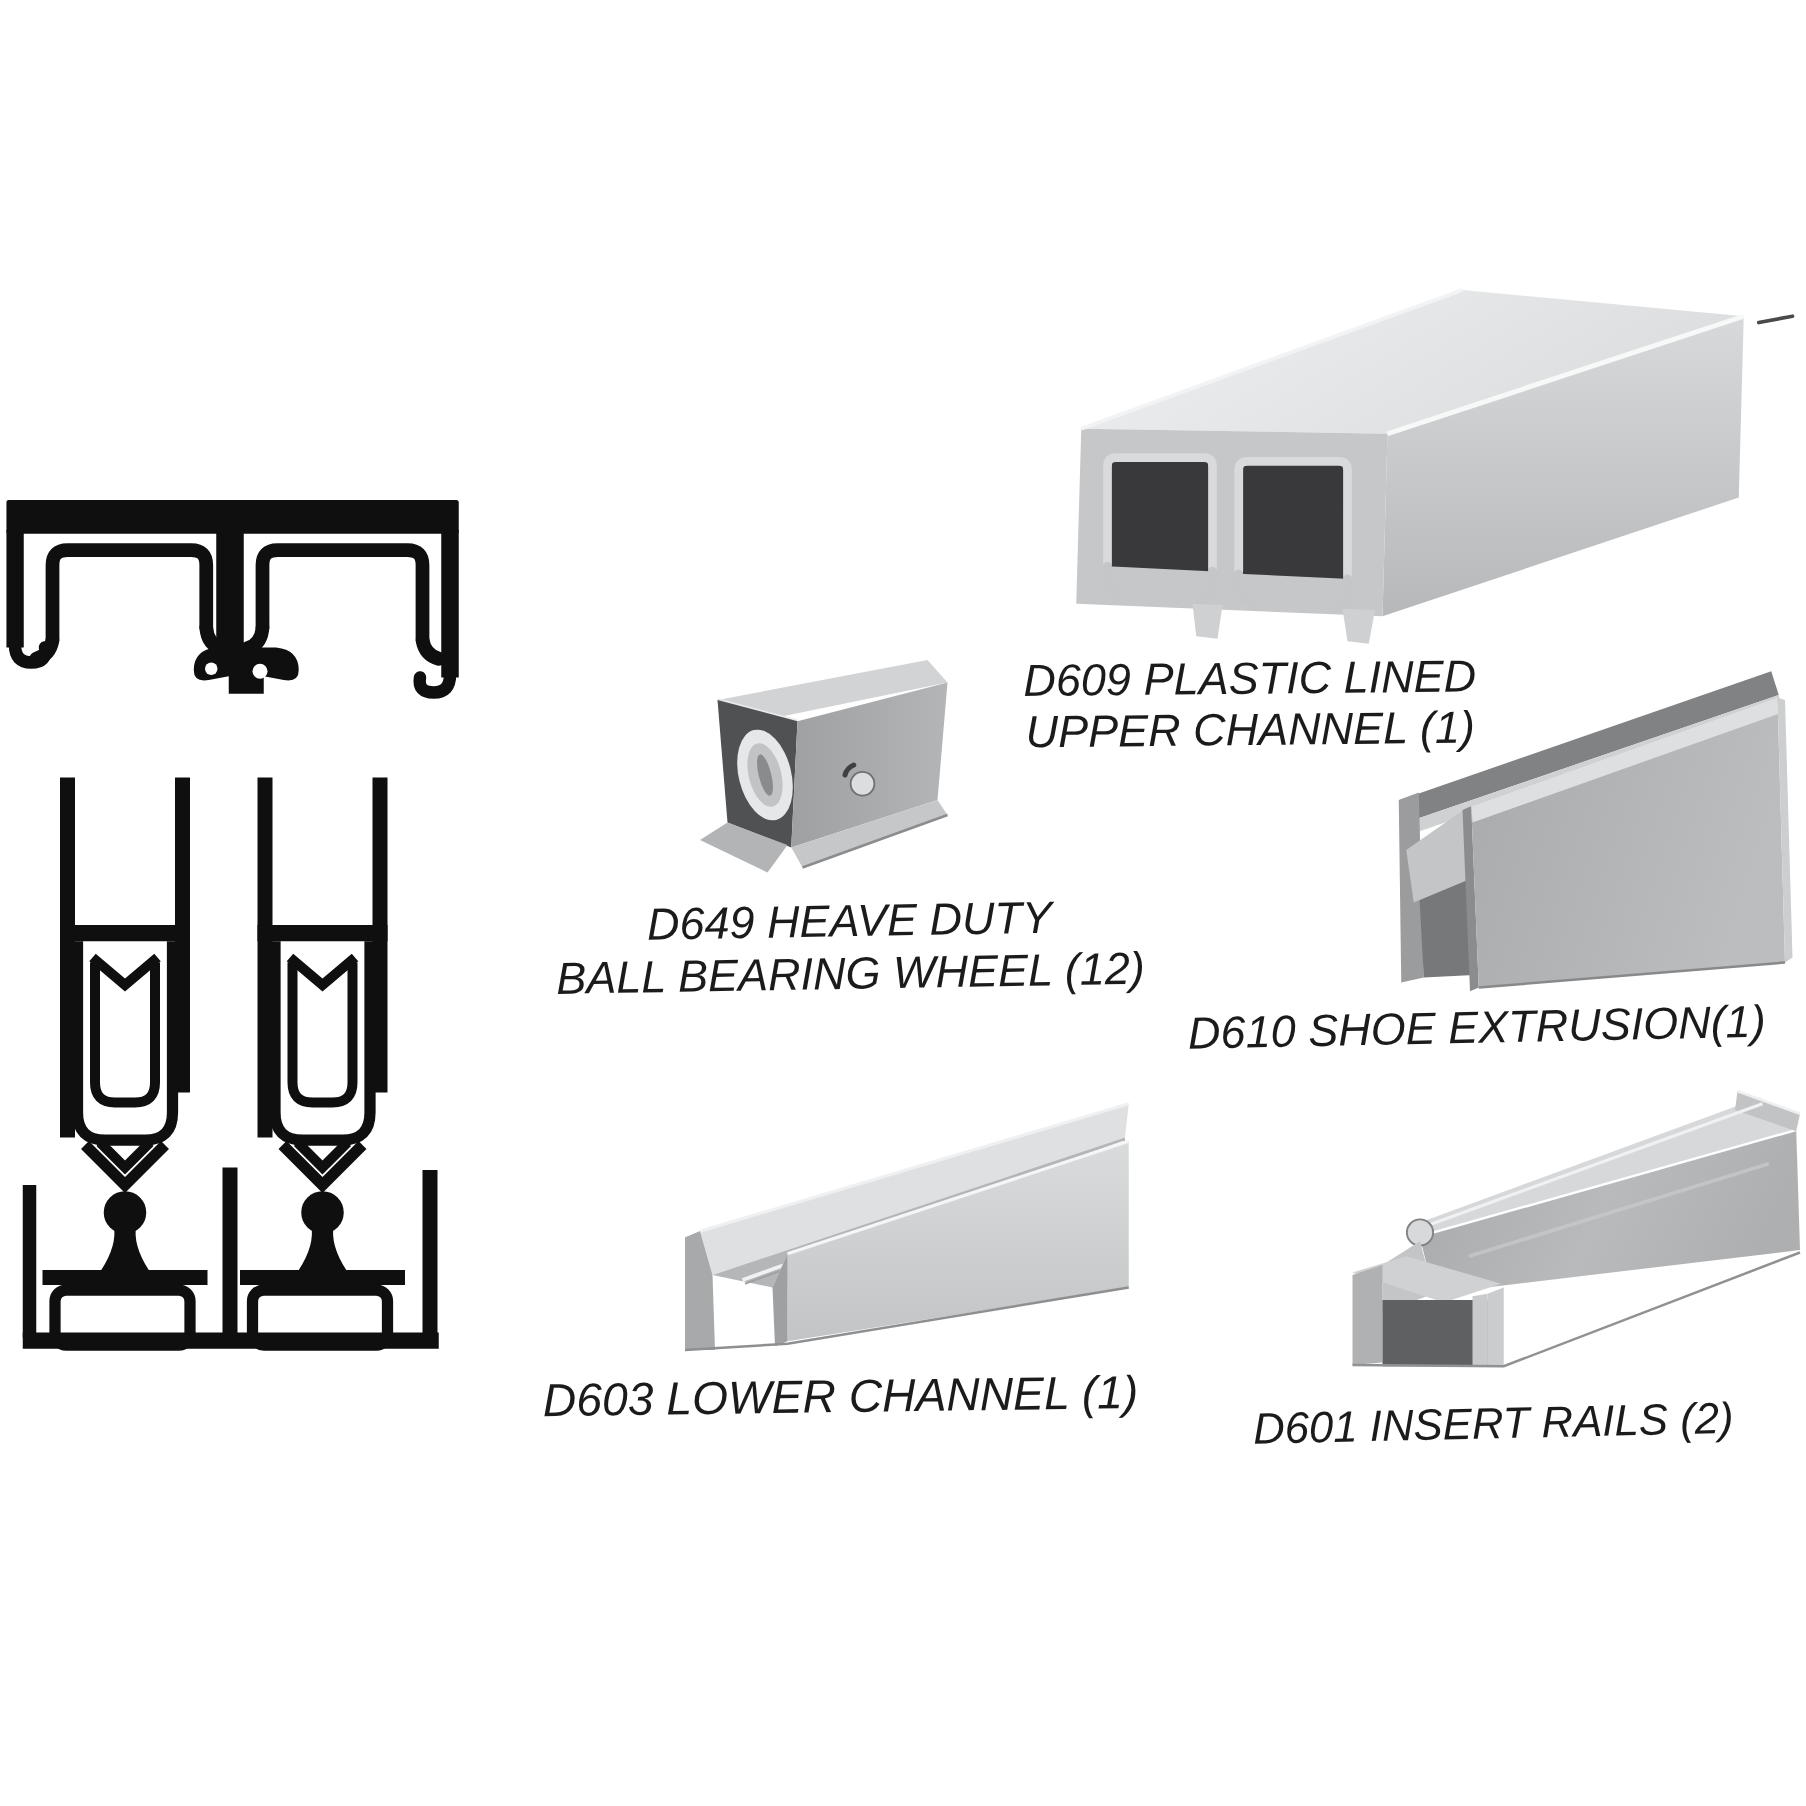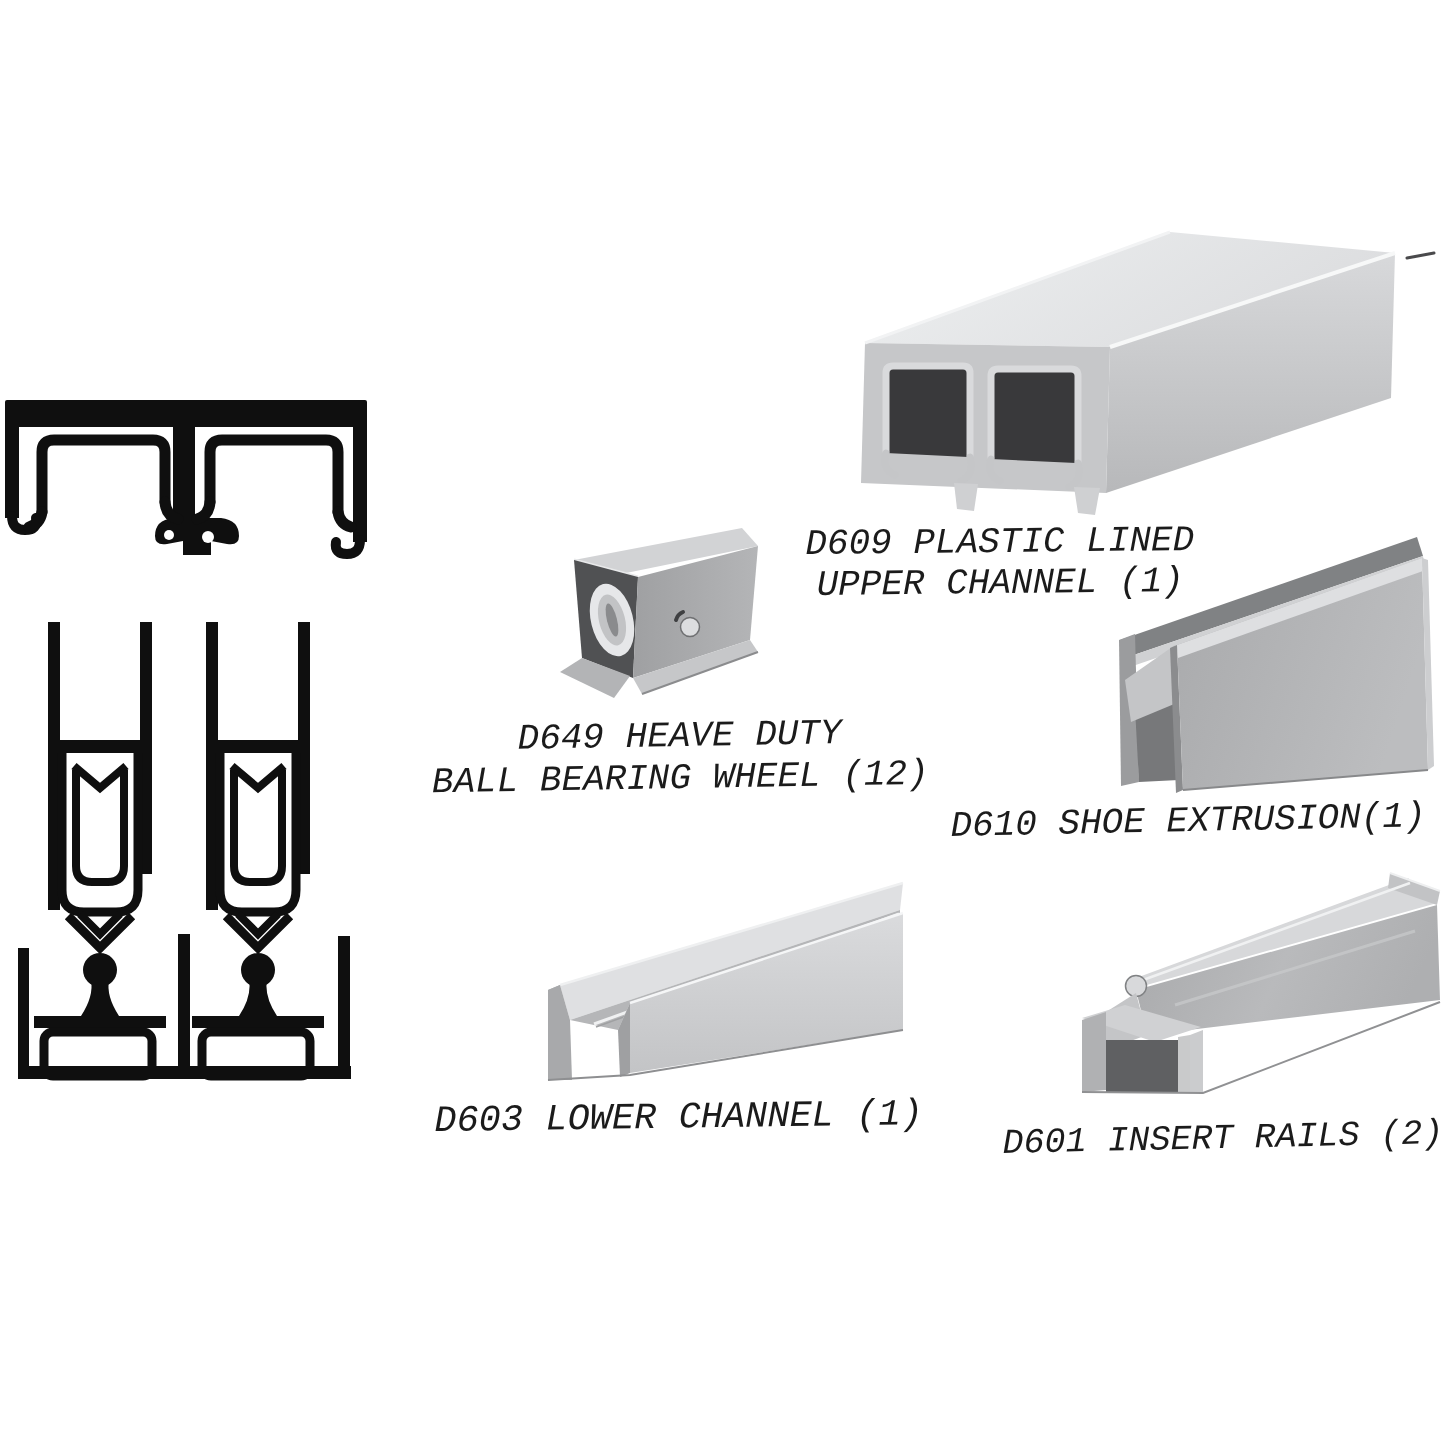--- a/index.html
+++ b/index.html
@@ -1,18 +1,18 @@
 <!DOCTYPE html>
 <html><head>
 <meta charset="utf-8">
 <style>
   html,body{margin:0;padding:0;background:#ffffff;}
   .canvas{
     position:relative;width:1445px;height:1445px;background:#ffffff;overflow:hidden;
-    font-family:Liberation Mono, monospace;
+    font-family:Liberation Sans, sans-serif;
   }
   .art{position:absolute;}
   .lbl{
     position:absolute;font-style:italic;font-weight:400;color:#1b1b1b;
     white-space:nowrap;letter-spacing:0px;
   }
   .lbl .ln{white-space:nowrap;}
   #lbl-d609{left:800px;top:522px;width:400px;text-align:center;font-size:36px;line-height:41px;transform:rotate(-0.6deg);}
   #lbl-d649{left:430px;top:716px;width:500px;text-align:center;font-size:36px;line-height:42px;transform:rotate(-1deg);}
   #lbl-d610{left:950px;top:806px;font-size:36px;transform:rotate(-1.2deg);transform-origin:left top;}

